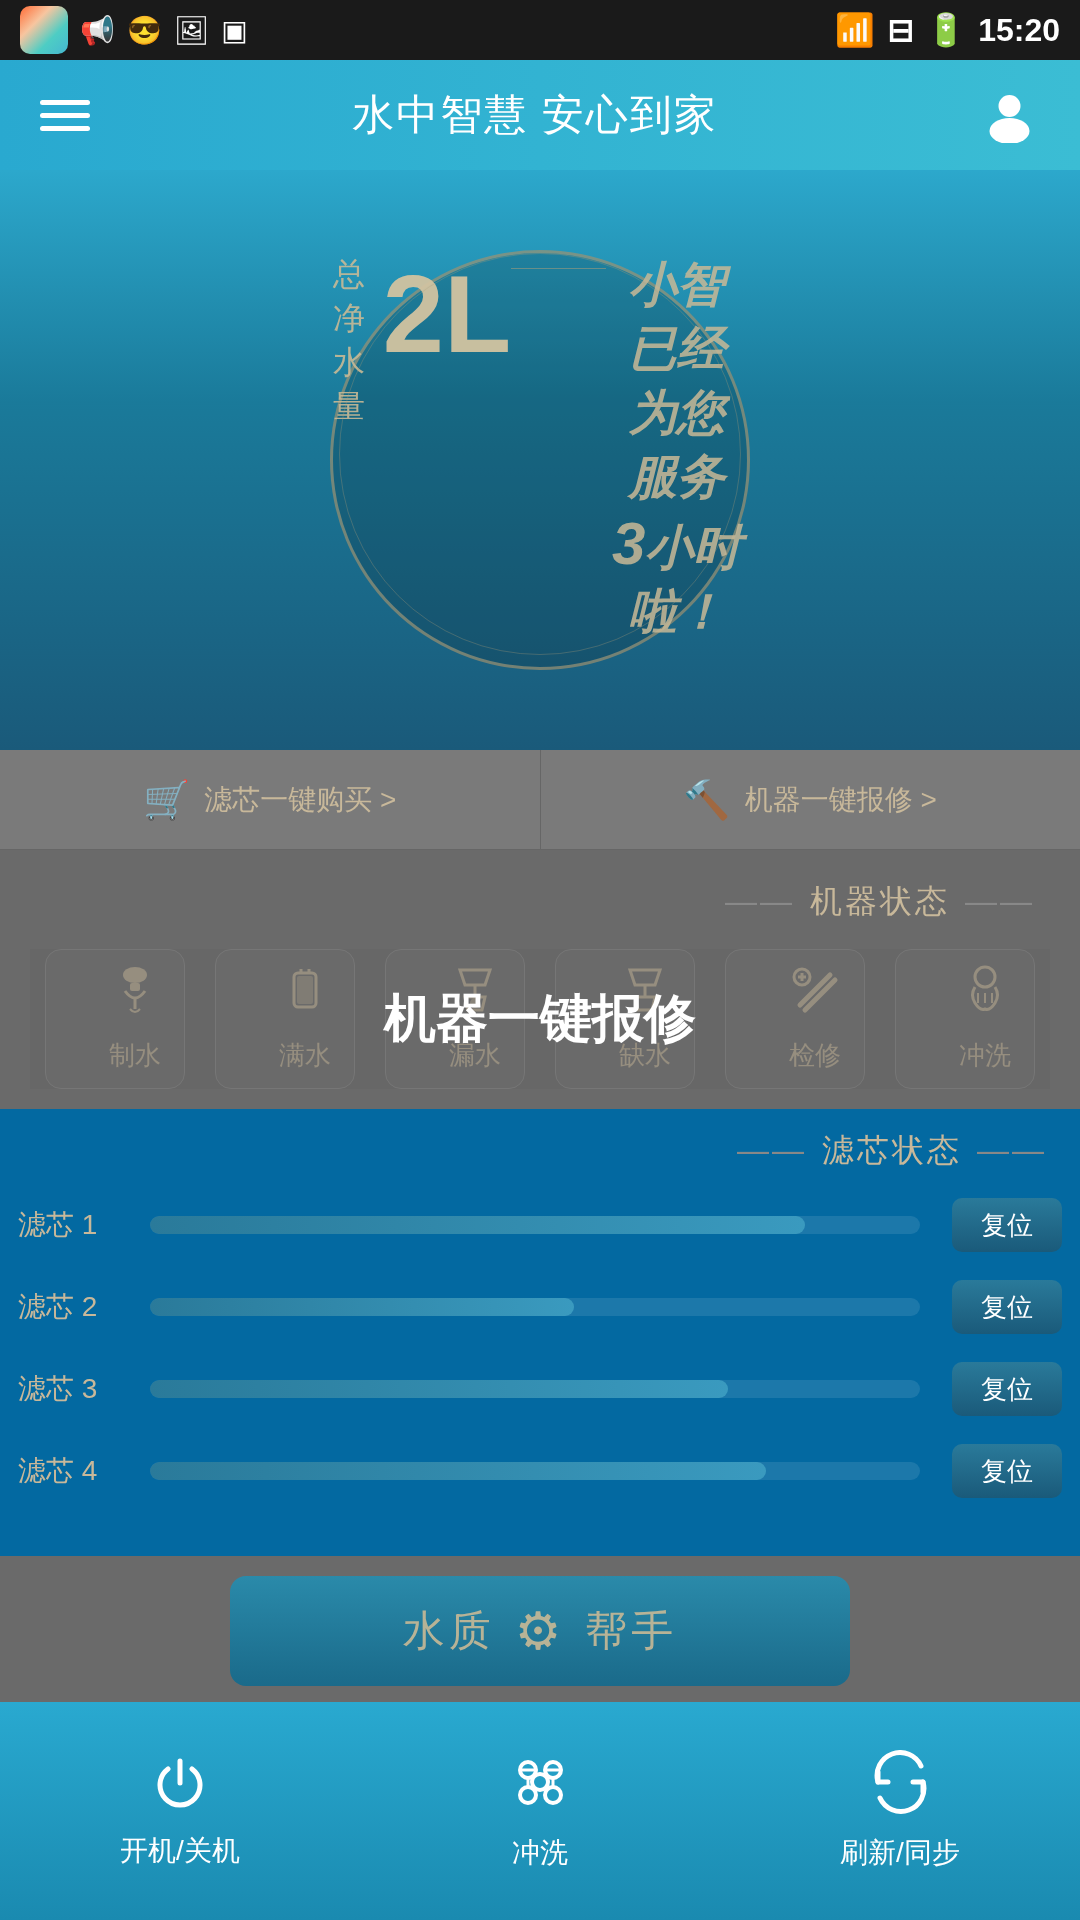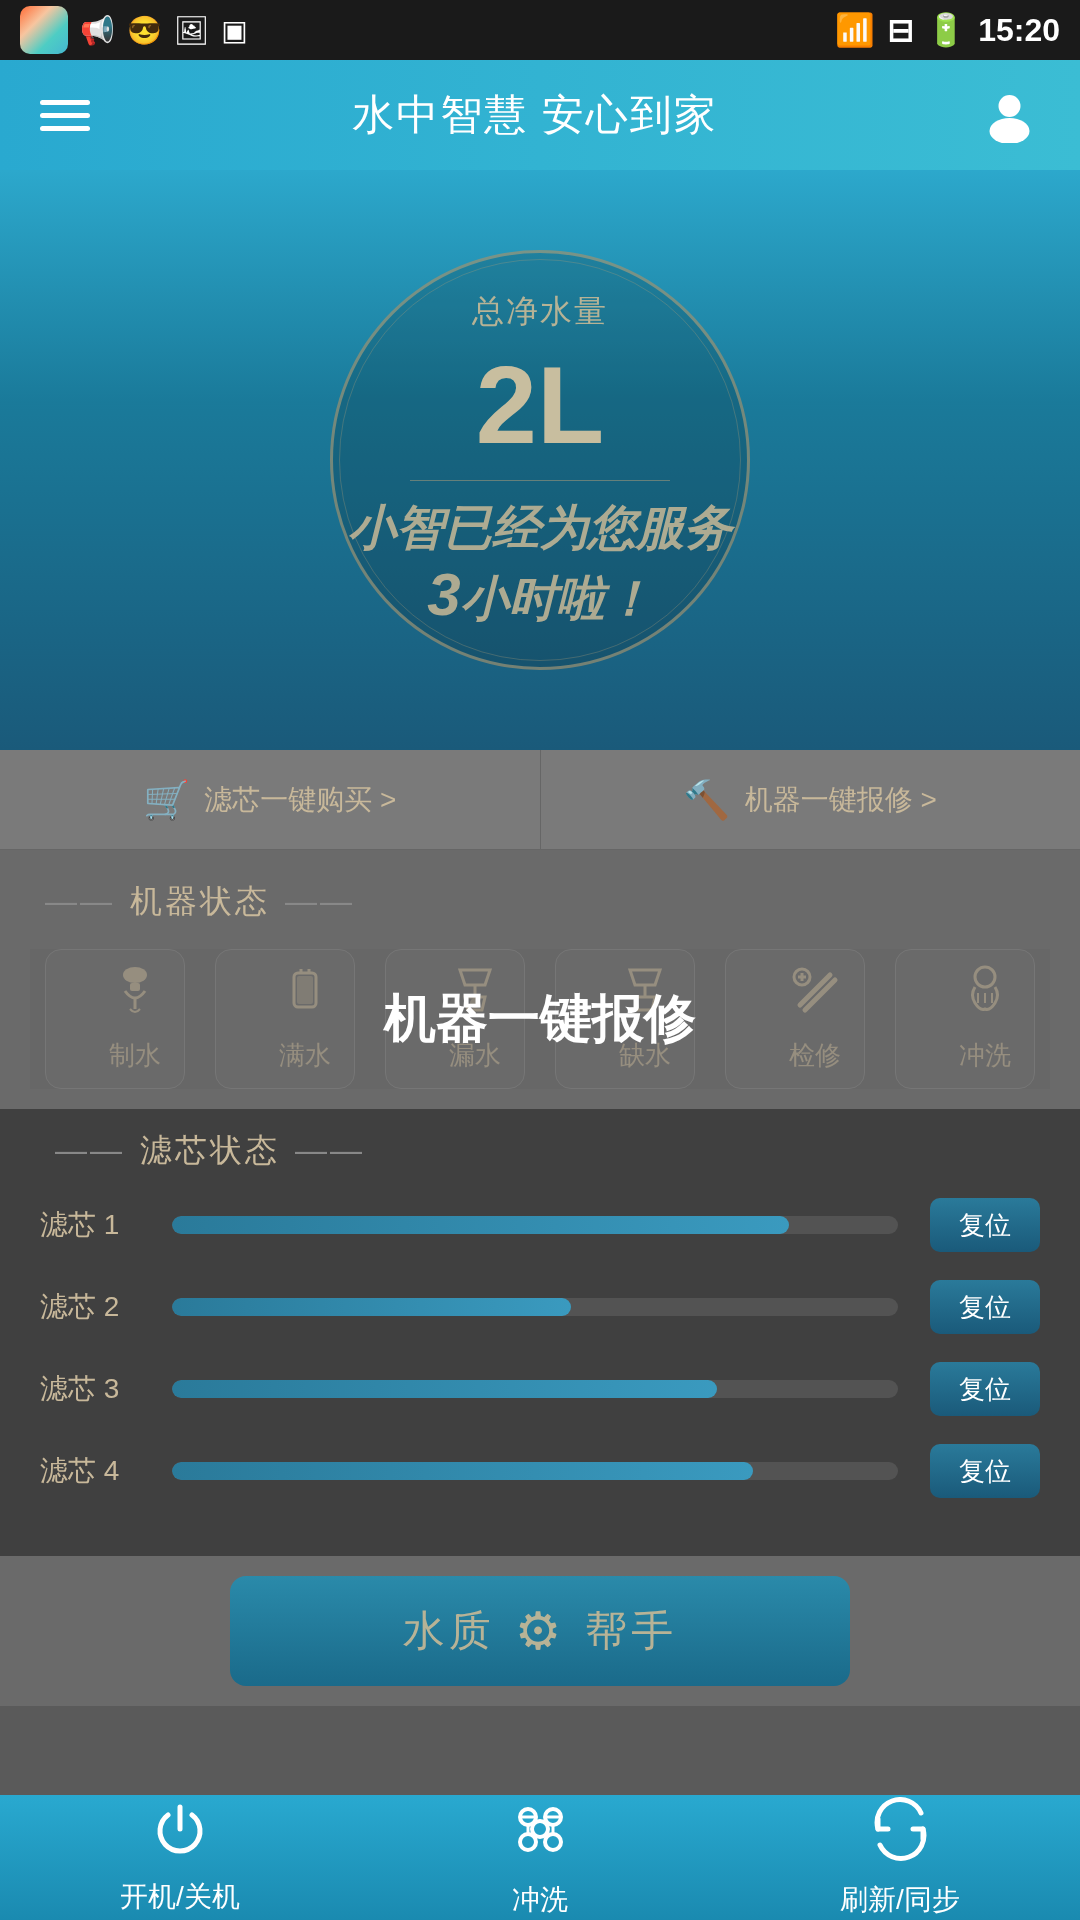--- a/index.html
+++ b/index.html
@@ -93,22 +93,22 @@
       align-items: center;
       justify-content: center;
       position: relative;
     }
     .water-circle {
       width: 420px;
       height: 420px;
       border-radius: 50%;
       border: 3px solid rgba(180, 160, 120, 0.6);
       display: flex;
-      flex-direction: column;
-      align-items: center;
+      flex-direction: row;
+      align-items: flex-start;
       justify-content: center;
       background: rgba(0,0,0,0.15);
       position: relative;
     }
     .water-circle::before {
       content: '';
       position: absolute;
       width: 400px;
       height: 400px;
       border-radius: 50%;
@@ -169,21 +169,21 @@
       color: #c8b89a;
     }
 
     
     .machine-status {
       width: 100%;
       background: #6a6a6a;
       padding: 30px 30px 20px;
     }
     .section-title {
-      text-align: left;
+      text-align: right;
       font-size: 32px;
       color: #c8b89a;
       margin-bottom: 25px;
       letter-spacing: 3px;
       position: relative;
     }
     .section-title::before,
     .section-title::after {
       content: '——';
       color: #888;
@@ -225,22 +225,22 @@
       cursor: pointer;
       padding-left: 40px;
     }
     .status-icon-item .icon {
       font-size: 48px;
     }
 
     
     .filter-status {
       width: 100%;
-      background: #404040;
-      padding: 20px 40px 30px;
+      background: #0369a1;
+      padding: 20px 18px 30px;
     }
     .filter-row {
       display: flex;
       align-items: center;
       margin-bottom: 28px;
       gap: 32px;
     }
     .filter-label {
       font-size: 28px;
       color: #c8b89a;
@@ -294,21 +294,21 @@
       justify-content: center;
       gap: 20px;
       letter-spacing: 4px;
     }
 
     
     .bottom-nav {
       position: absolute;
       bottom: 0;
       width: 100%;
-      height: 125px;
+      height: 218px;
       background: linear-gradient(180deg, #29a9d0, #1a8ab0);
       display: flex;
       align-items: center;
       justify-content: space-around;
     }
     .bottom-nav-item {
       display: flex;
       flex-direction: column;
       align-items: center;
       gap: 10px;

